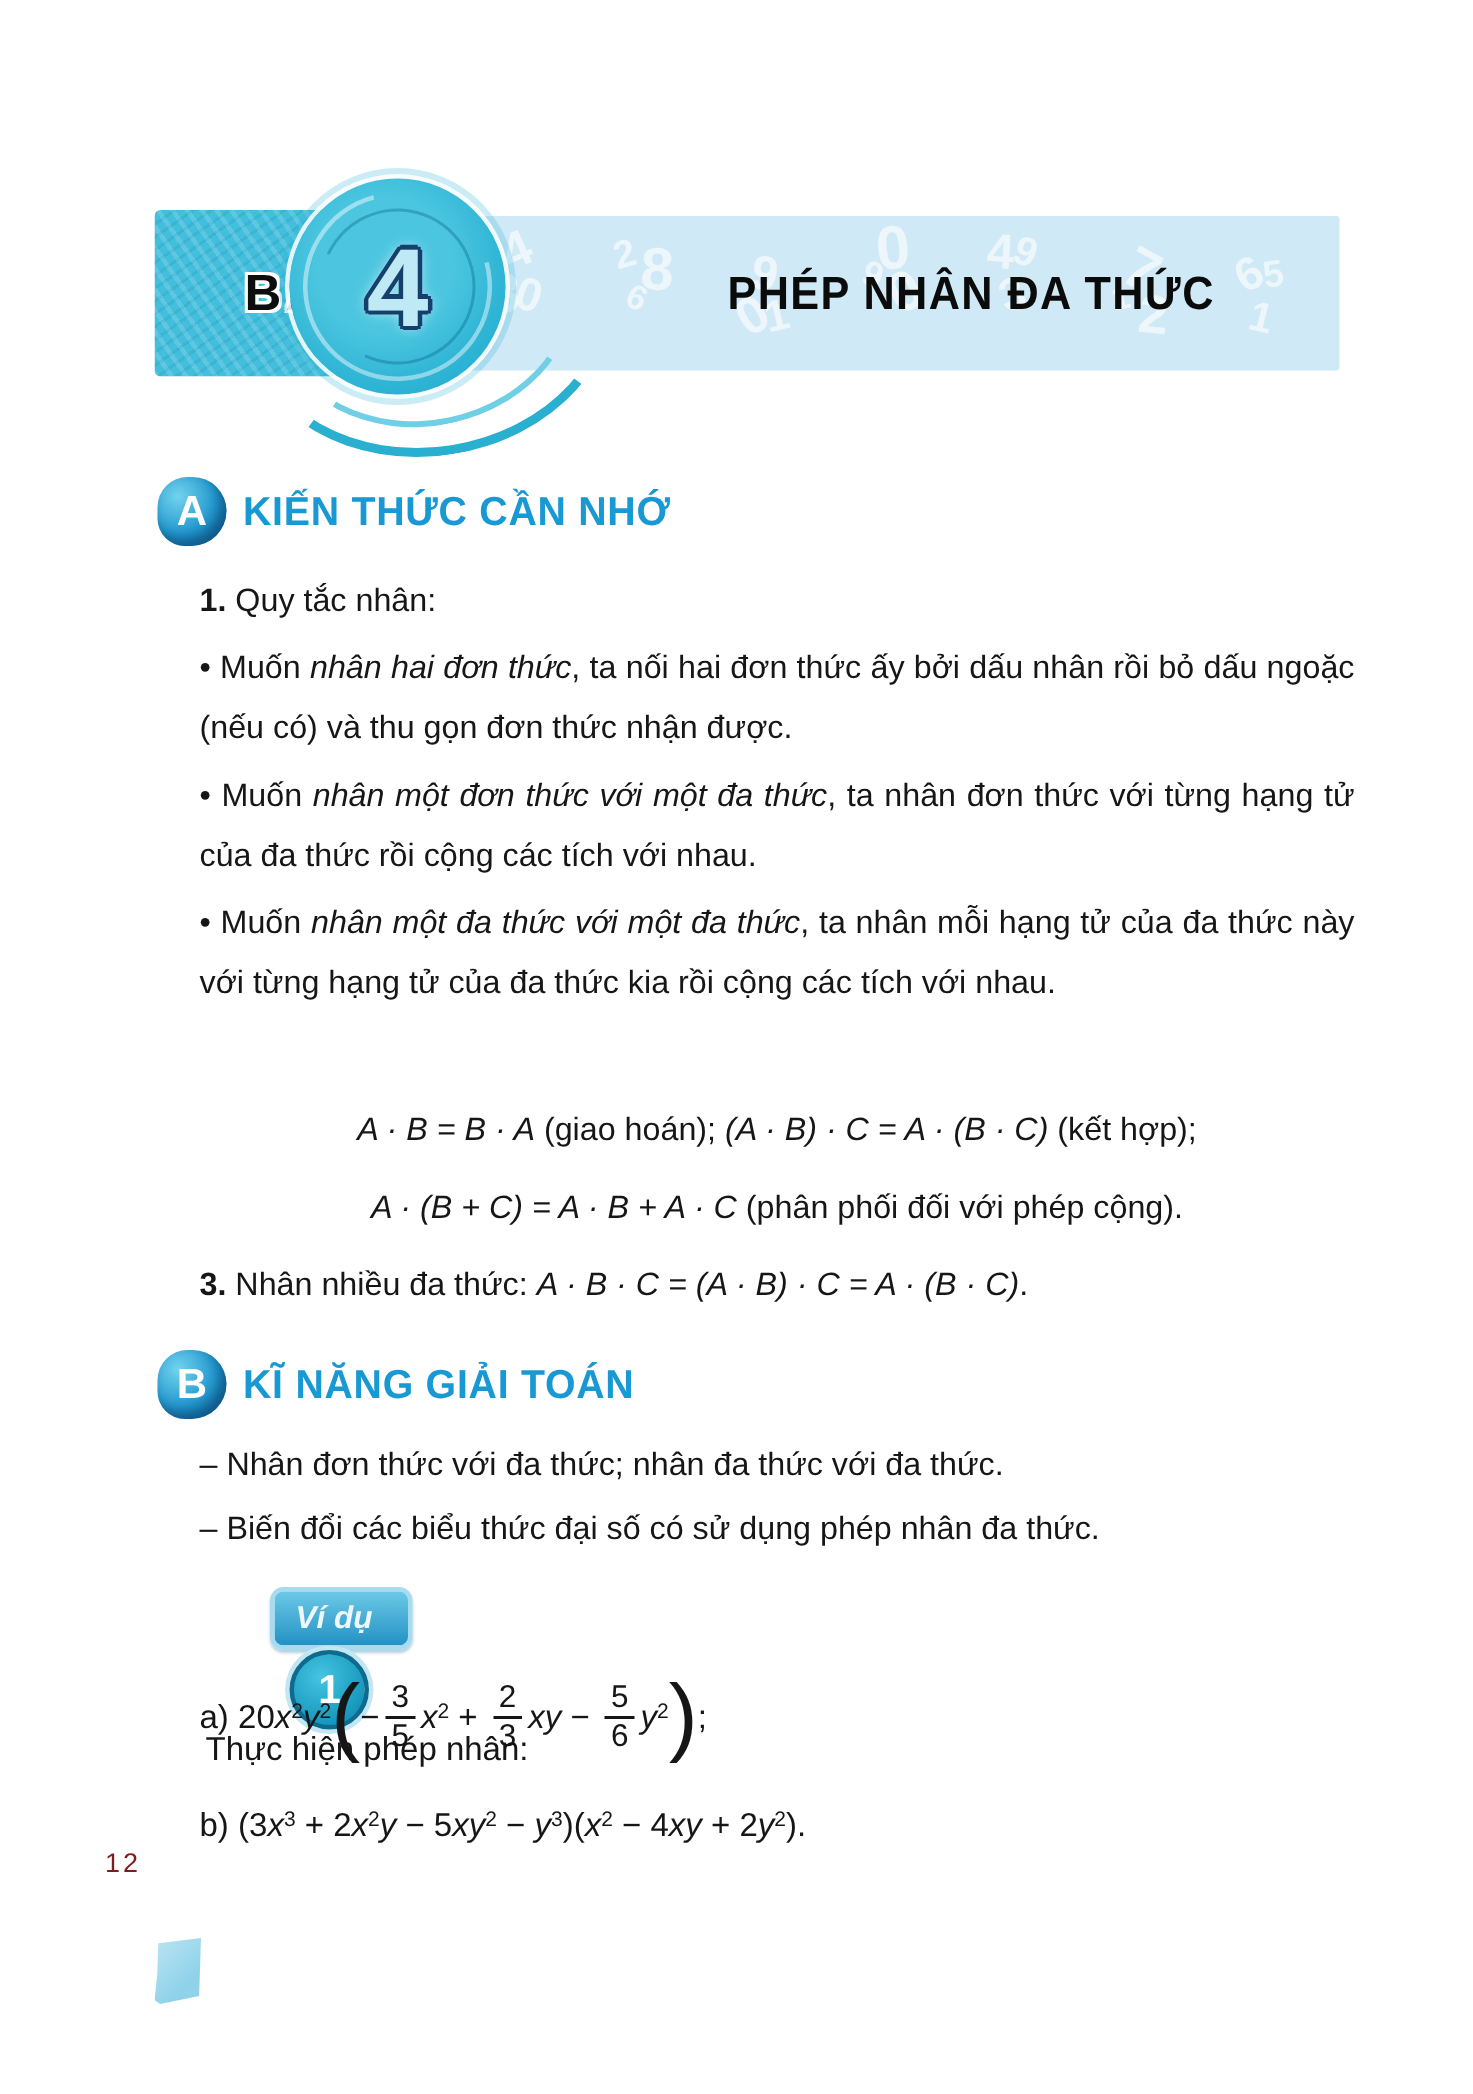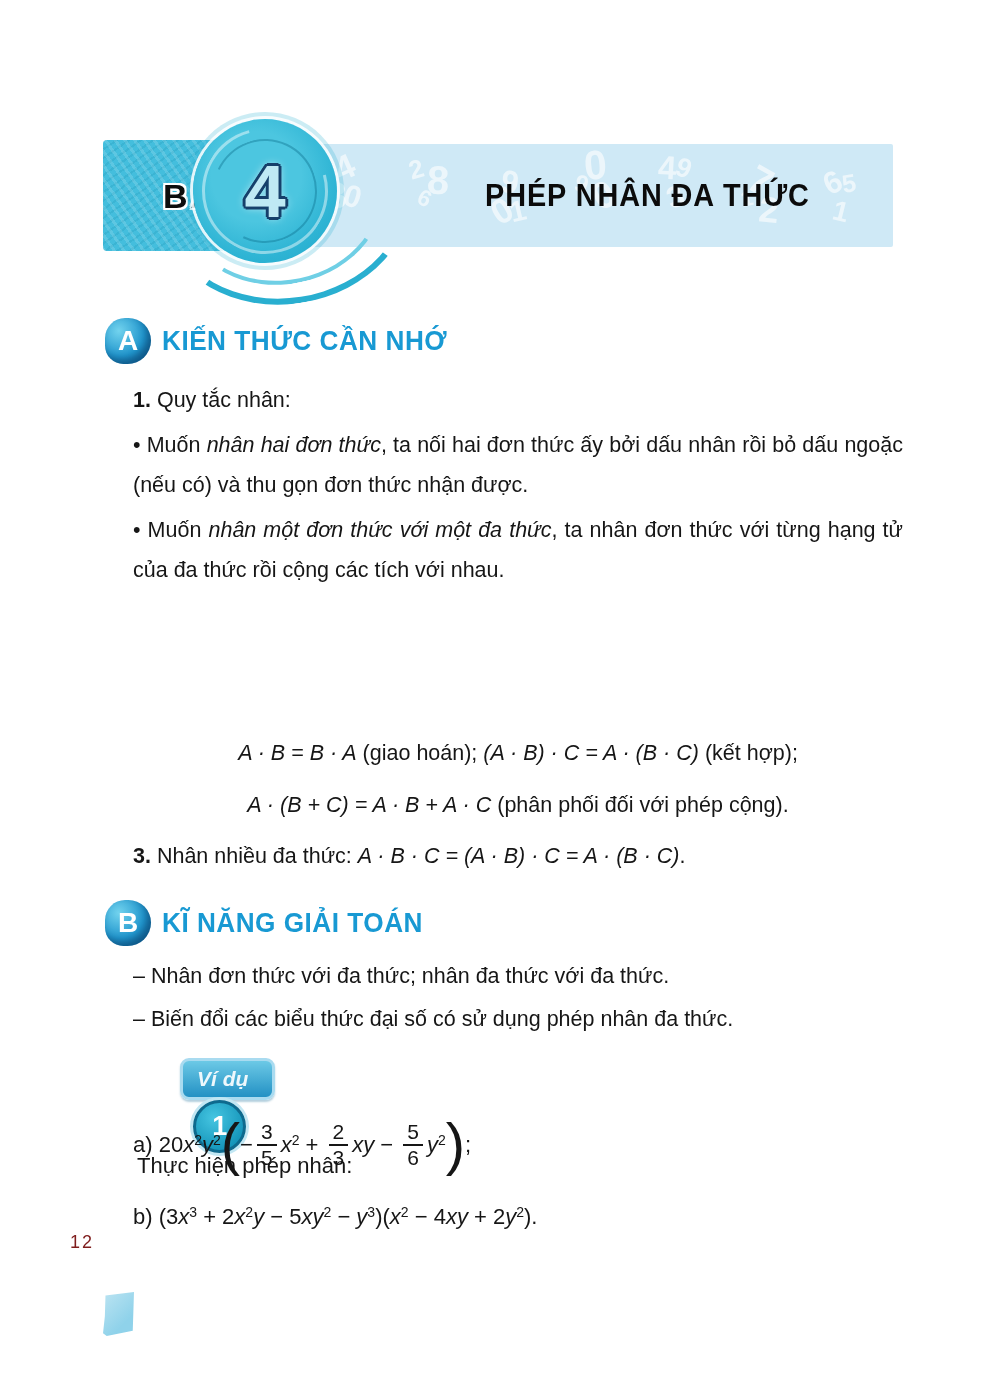--- a/index.html
+++ b/index.html
@@ -171,20 +171,21 @@
   </div>
 
   <div class="section-head" style="top:318px;">
     <span class="badge-circle">A</span>
     <span class="section-title">KIẾN THỨC CẦN NHỚ</span>
   </div>
 
   <p class="para" style="top:380px;"><span class="b">1.</span><span> Quy tắc nhân:</span></p>
   <p class="para justify" style="top:425px;"><span>• Muốn </span><span class="i">nhân hai đơn thức</span><span>, ta nối hai đơn thức ấy bởi dấu nhân rồi bỏ dấu ngoặc (nếu có) và thu gọn đơn thức nhận được.</span></p>
   <p class="para justify" style="top:510px;"><span>• Muốn </span><span class="i">nhân một đơn thức với một đa thức</span><span>, ta nhân đơn thức với từng hạng tử của đa thức rồi cộng các tích với nhau.</span></p>
+  <p class="para justify" style="top:595px;"><span>• Muốn </span><span class="i">nhân một đa thức với một đa thức</span><span>, ta nhân mỗi hạng tử của đa thức này với từng hạng tử của đa thức kia rồi cộng các tích với nhau.</span></p>
   <p class="para center" style="top:785px;"><span class="i">A · (B + C) = A · B + A · C</span><span>  (phân phối đối với phép cộng).</span></p>
   <p class="para center" style="top:733px;"><span class="i">A · B = B · A</span><span> (giao hoán); </span><span class="i">(A · B) · C = A · (B · C)</span><span>  (kết hợp);</span></p>
   <p class="para" style="top:836px;"><span class="b">3.</span><span> Nhân nhiều đa thức: </span><span class="i">A · B · C = (A · B) · C = A · (B · C)</span><span>.</span></p>
 
   <div class="section-head" style="top:900px;">
     <span class="badge-circle">B</span>
     <span class="section-title">KĨ NĂNG GIẢI TOÁN</span>
   </div>
 
   <p class="para" style="top:956px;"><span>– Nhân đơn thức với đa thức; nhân đa thức với đa thức.</span></p>

